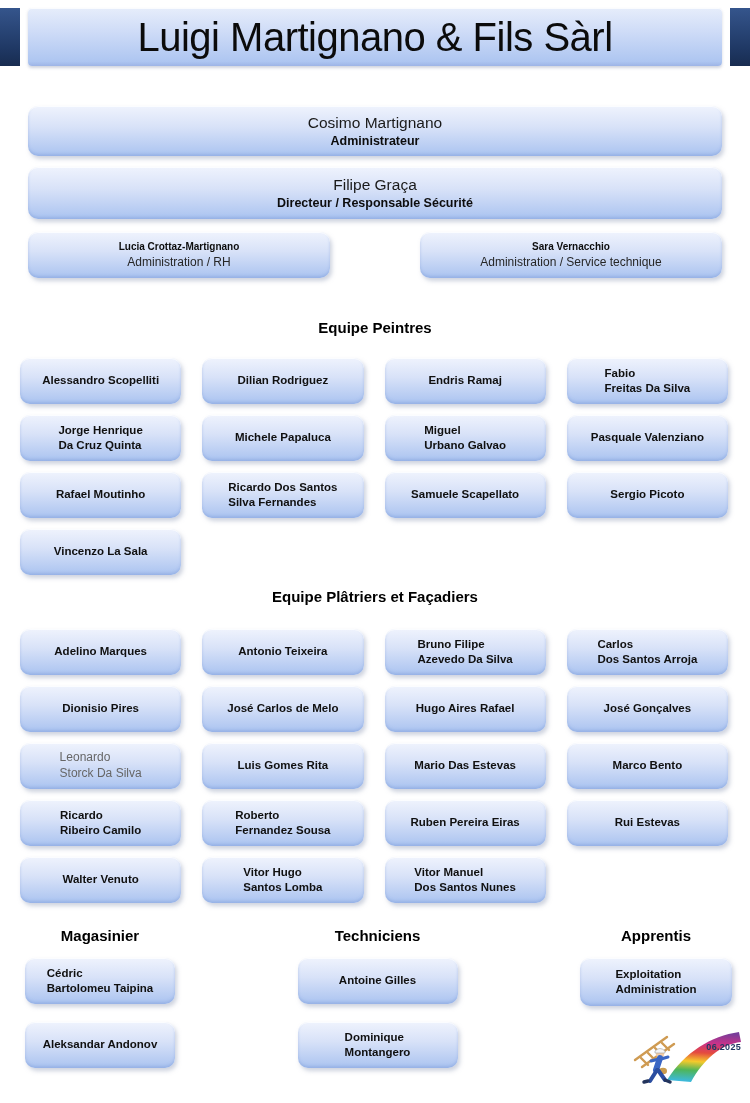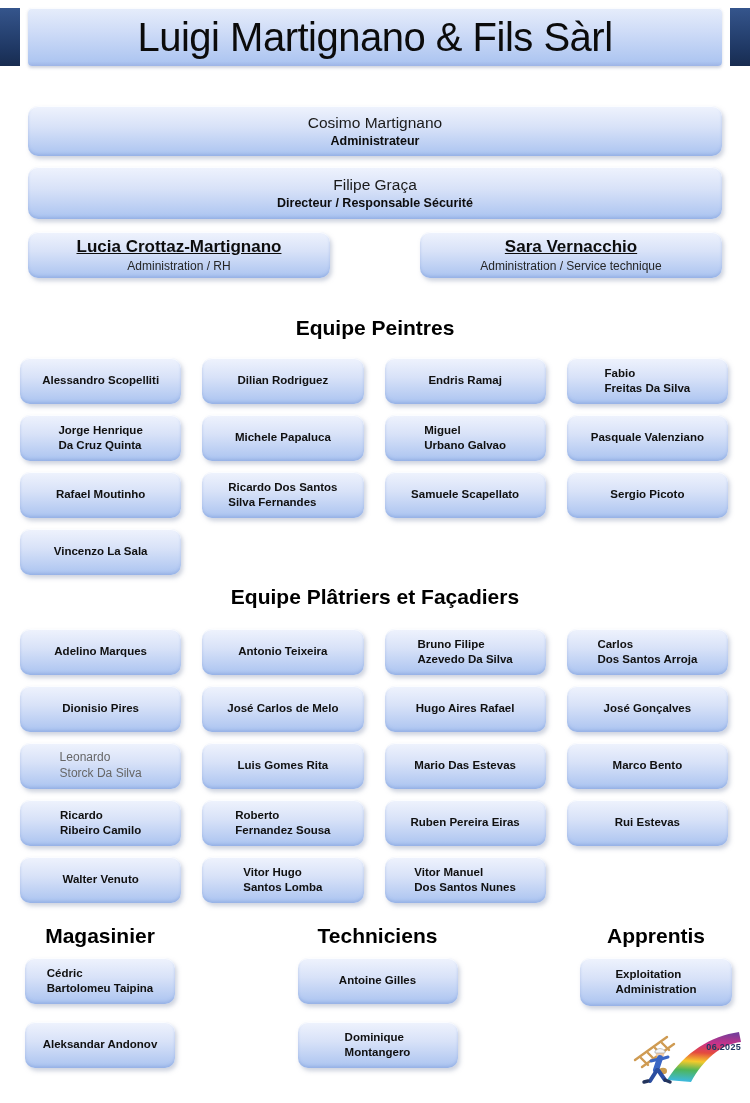--- a/index.html
+++ b/index.html
@@ -40,26 +40,26 @@
   }
 
   
   .lead-wide { margin: 0 28px; }
   .lead-cosimo { margin-top: 40px; height: 50px; }
   .lead-filipe { margin-top: 11px; height: 52px; }
   .lead-name { font-size: 15.5px; font-weight: 400; color: #1a1a1a; line-height: 1.2; }
   .lead-role { font-size: 12.5px; font-weight: 700; color: #0d0d0d; margin-top: 2px; }
   .pair-row { display: flex; justify-content: space-between; margin: 13px 28px 0; }
   .pair-box { width: 302px; height: 46px; }
-  .pair-name { font-size: 17px; font-weight: 700; color: #0d0d0d; line-height: 1.2; text-decoration: underline; }
+  .pair-name { font-size: 10px; font-weight: 700; color: #0d0d0d; line-height: 1.2; }
   .pair-role { font-size: 12px; font-weight: 400; color: #262626; margin-top: 2px; }
 
   
   .section-heading {
-    margin: 0; text-align: center; font-size: 21px; font-weight: 700; color: #000;
+    margin: 0; text-align: center; font-size: 15px; font-weight: 700; color: #000;
     line-height: 17px;
   }
   .heading-peintres  { margin-top: 41px; }
   .heading-platriers { margin-top: 13px; }
 
   
   .grid {
     display: grid; grid-template-columns: repeat(4, 1fr);
     column-gap: 21px; row-gap: 11px;
     margin: 22px 22px 0 20px;

